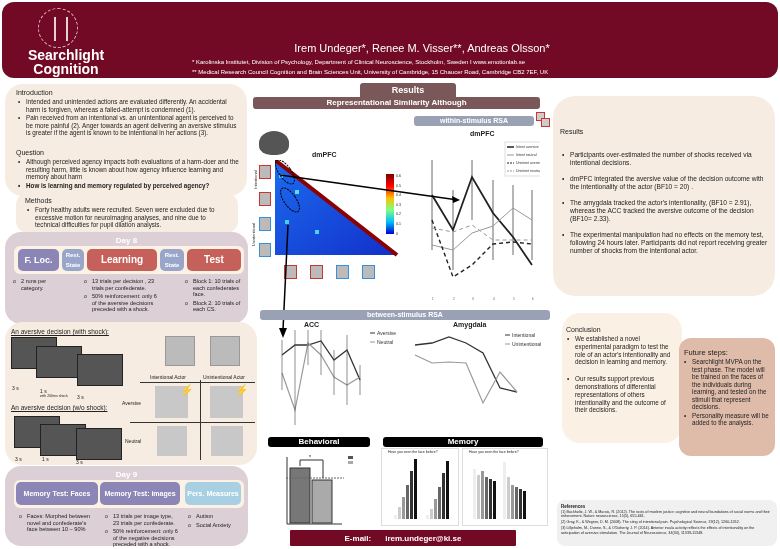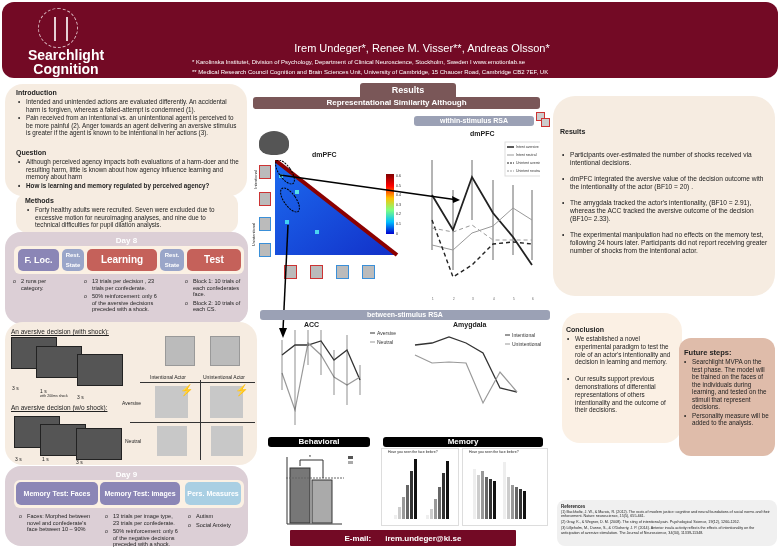--- a/index.html
+++ b/index.html
@@ -6,21 +6,21 @@
 body{width:780px;height:549px;background:#fff;font-family:"Liberation Sans",sans-serif;position:relative;overflow:hidden;color:#222}
 .abs{position:absolute}
 .header{left:2px;top:2px;width:776px;height:76px;background:#730a25;border-radius:12px;color:#fff}
 .logo-seal{left:36px;top:6px;width:40px;height:40px;border:1px dashed #d9b8c0;border-radius:50%}
 .logo-seal::after{content:"";position:absolute;left:15px;top:8px;width:10px;height:24px;border-left:2px solid #e6cfd5;border-right:2px solid #e6cfd5}
 .logo-text{left:24px;top:46px;width:80px;font-size:14px;font-weight:bold;line-height:14px;text-align:center;color:#fff}
 .title{left:100px;top:10px;width:640px;text-align:center;font-size:18.5px;font-weight:bold}
 .authors{left:100px;top:40px;width:640px;text-align:center;font-size:11px}
 .aff{left:190px;width:560px;font-size:6px}
 .panel{background:#f6ece1;border-radius:18px}
-.ph{font-size:7px;font-weight:bold;color:#222}
+.ph{font-size:7px;font-weight:normal;color:#222}
 ul.b{list-style:none;font-size:6.3px;line-height:7.6px}
 ul.b li{position:relative;padding-left:9px;margin-bottom:1px}
 ul.b li::before{content:"•";position:absolute;left:1px}
 ul.o{list-style:none;font-size:5.6px;line-height:6.6px}
 ul.o li{position:relative;padding-left:8px;margin-bottom:2px}
 ul.o li::before{content:"o";position:absolute;left:0;font-size:5px}
 .day{background:#dccfd6;border-radius:16px}
 .dayt{color:#fff;font-size:8px;font-weight:bold;text-align:center}
 .box{border-radius:5px;color:#fff;font-weight:bold;text-align:center;display:flex;align-items:center;justify-content:center;line-height:10px}
 .purple{background:#8b86b6}.lpurple{background:#9aa6c9}.red{background:#c5615a}.lblue{background:#a9cfe3}

